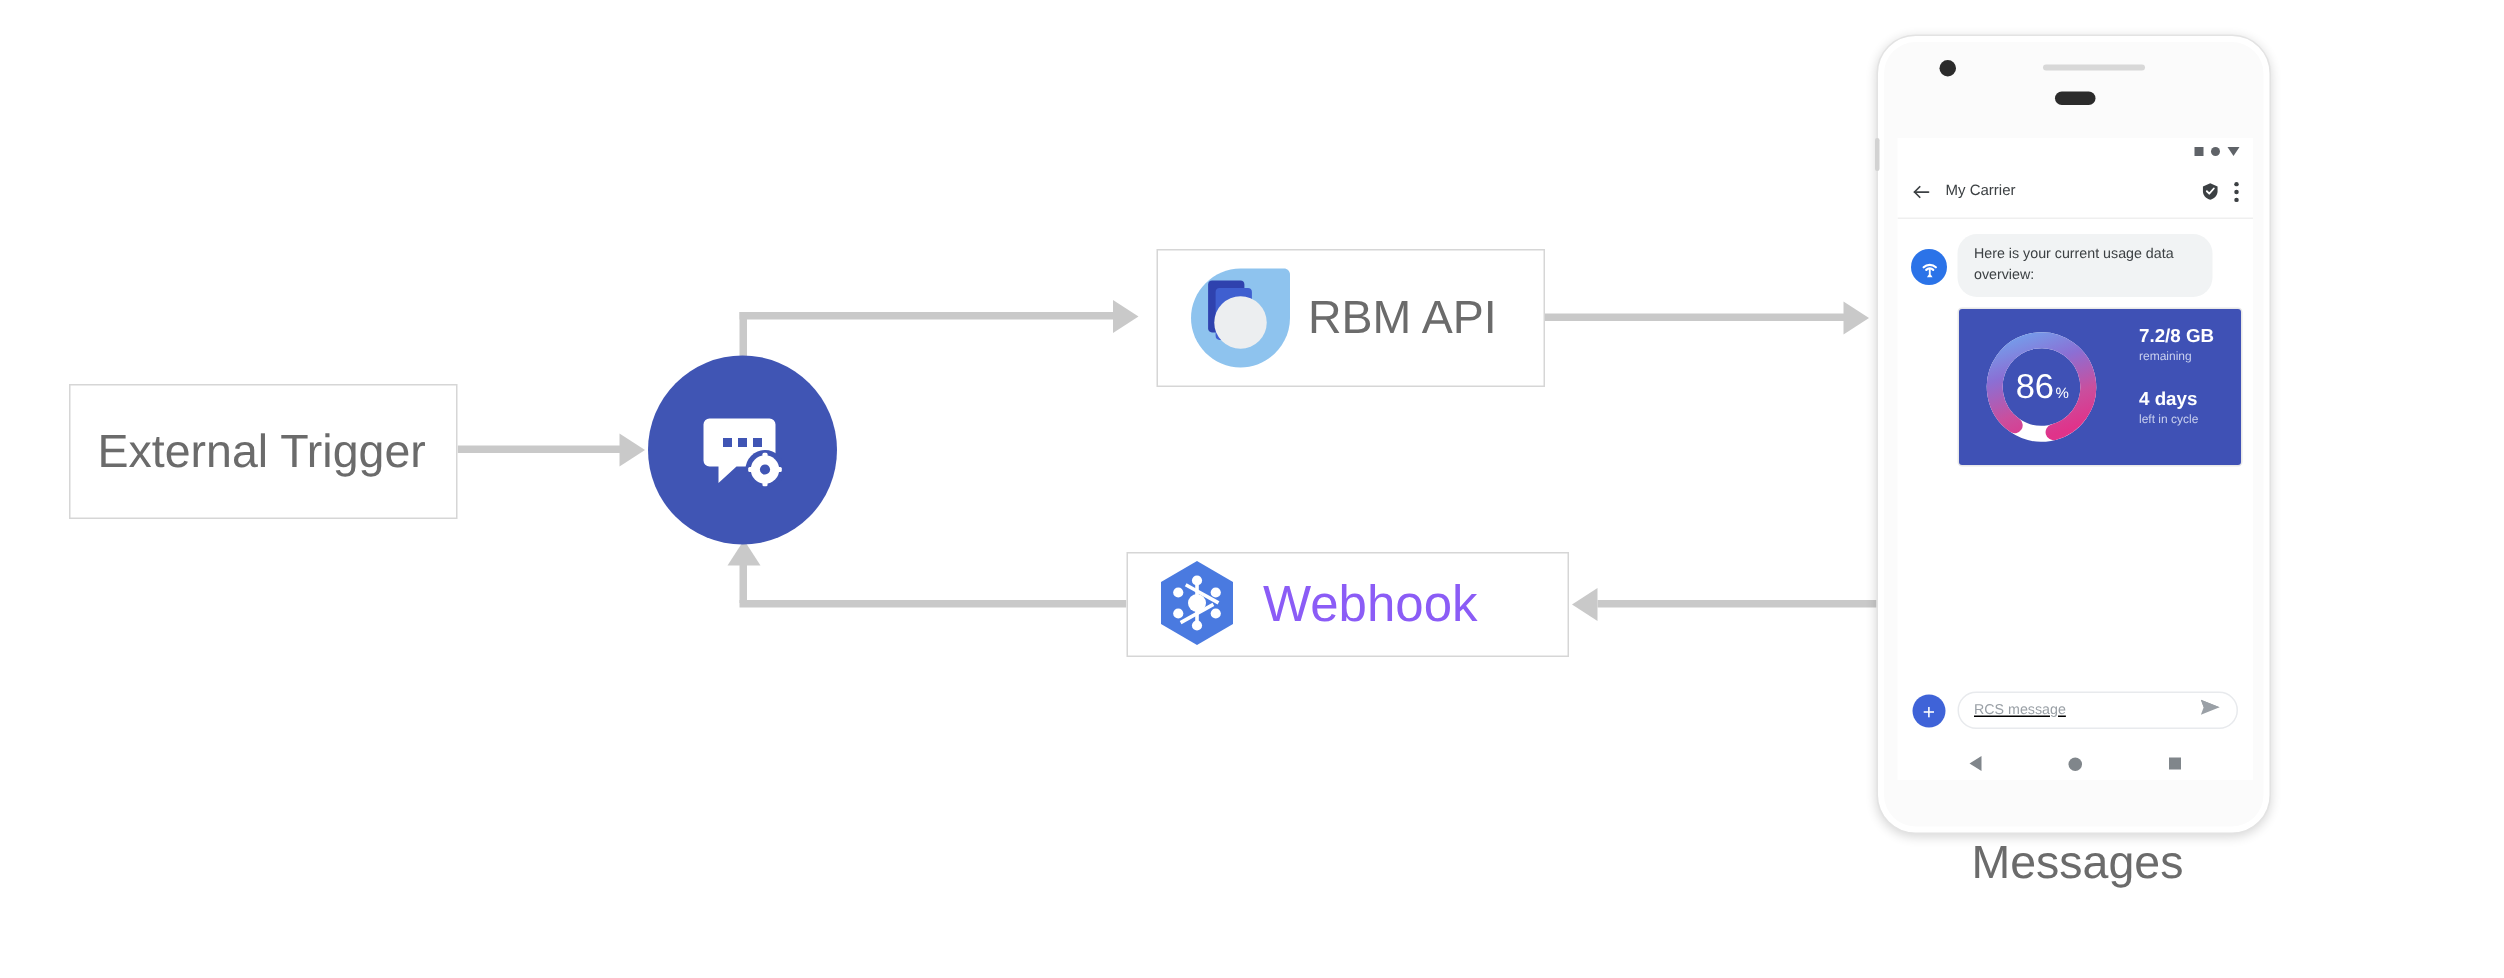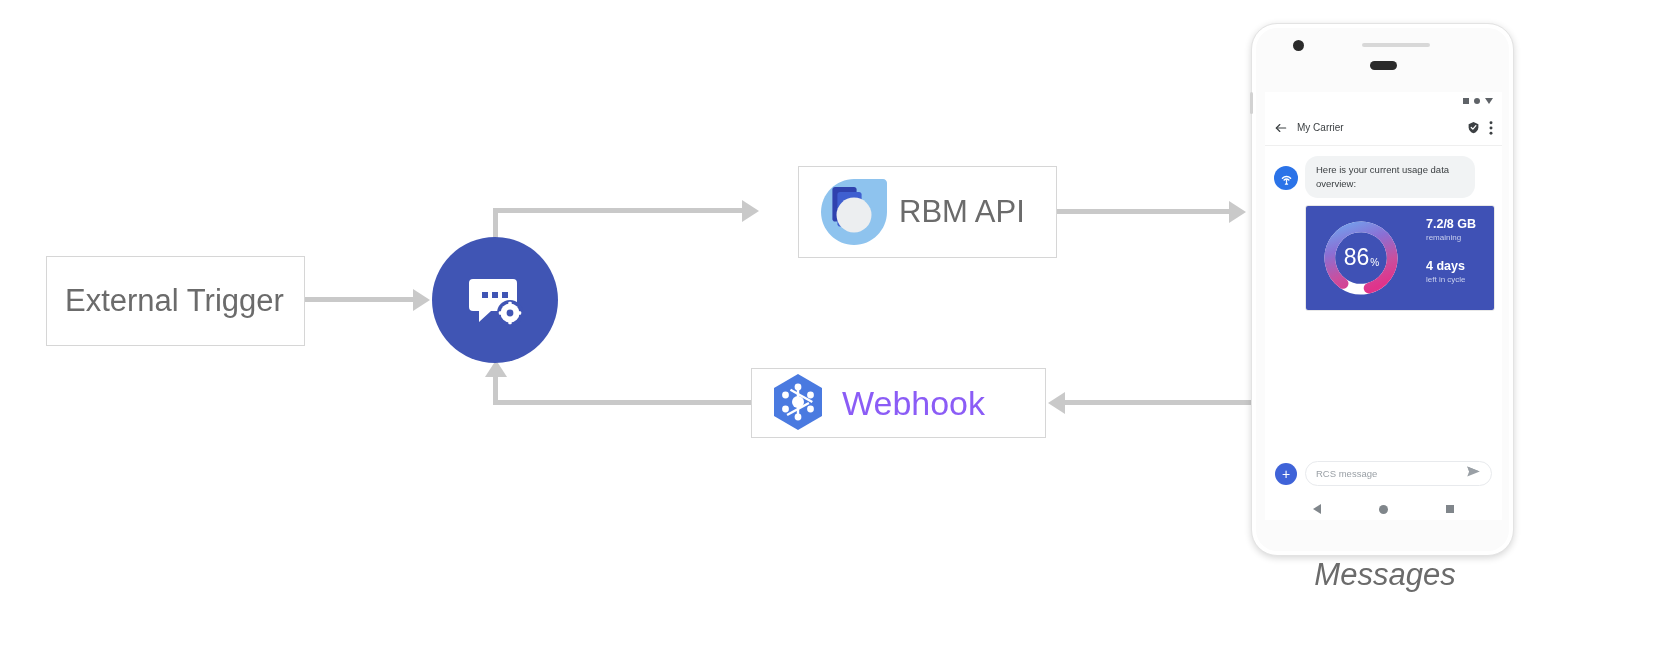--- a/index.html
+++ b/index.html
@@ -18,21 +18,21 @@
   .box-label {
     font-family:"Liberation Sans", sans-serif; color:#5a5a5a;
     font-weight:300; white-space:nowrap;
   }
 
   
   #ext-trigger { left:46px; top:256px; width:259px; height:90px; justify-content:flex-start; }
   #ext-trigger .box-label { font-size:31px; padding-left:18px; color:#6b6b6b;text-align:right; }
 
   
-  #rbm-api-box { left:798px; top:166px; width:259px; height:92px; }
+  #rbm-api-box { left:771px; top:166px; width:259px; height:92px; }
   #rbm-api-box .box-label { font-size:31px; color:#6b6b6b; margin-left:8px; }
 
   
   #webhook-box { left:751px; top:368px; width:295px; height:70px; }
   #webhook-box .box-label { font-size:34px; color:#8b5cf6; margin-left:12px; }
 
   
   .conn { position:absolute; background:#c9c9c9; }
   .h { height:5px; }
   .v { width:5px; }
@@ -143,36 +143,36 @@
     position:absolute; left:0; bottom:34px; width:100%;
     display:flex; align-items:center; gap:8px; padding:0 10px;
   }
   #plus-btn {
     width:22px;height:22px;border-radius:50%;background:#3f63d8;
     display:flex;align-items:center;justify-content:center;color:#fff;
     font-size:14px; line-height:1; flex:0 0 auto; font-weight:400;
   }
   #input-pill {
     flex:1; height:25px; border:1px solid #e8eaed; border-radius:13px;
-    display:flex; align-items:center; padding:0 10px; background:#fff;
+    display:flex; align-items:center; padding:0 10px; background:#fff;text-decoration:underline;
   }
   #input-placeholder { flex:1; font-size:9.5px; color:#9aa0a6; font-weight:500; }
 
   
   #navbar {
     position:absolute; left:0; bottom:6px; width:100%;
     display:flex; align-items:center; justify-content:center; gap:58px;
   }
   .nav-back { width:0;height:0;border-top:5px solid transparent;border-bottom:5px solid transparent;border-right:8px solid #80868b; }
   .nav-home { width:9px;height:9px;border-radius:50%;background:#80868b; }
   .nav-rec  { width:8px;height:8px;background:#80868b; }
 
   #phone-label {
     position:absolute; left:1260px; top:557px; width:250px; text-align:center;
-    font-size:31px; font-weight:300; color:#6b6b6b;font-style:italic;
+    font-size:31px; font-weight:300; color:#6b6b6b;
   }
 </style>
 </head>
 <body>
 
 <div id="stage">
 
   <div class="conn h" style="left:305px; top:297px; width:110px;"></div>
   <div class="arrow-r" style="left:413px; top:289px;"></div>
 

